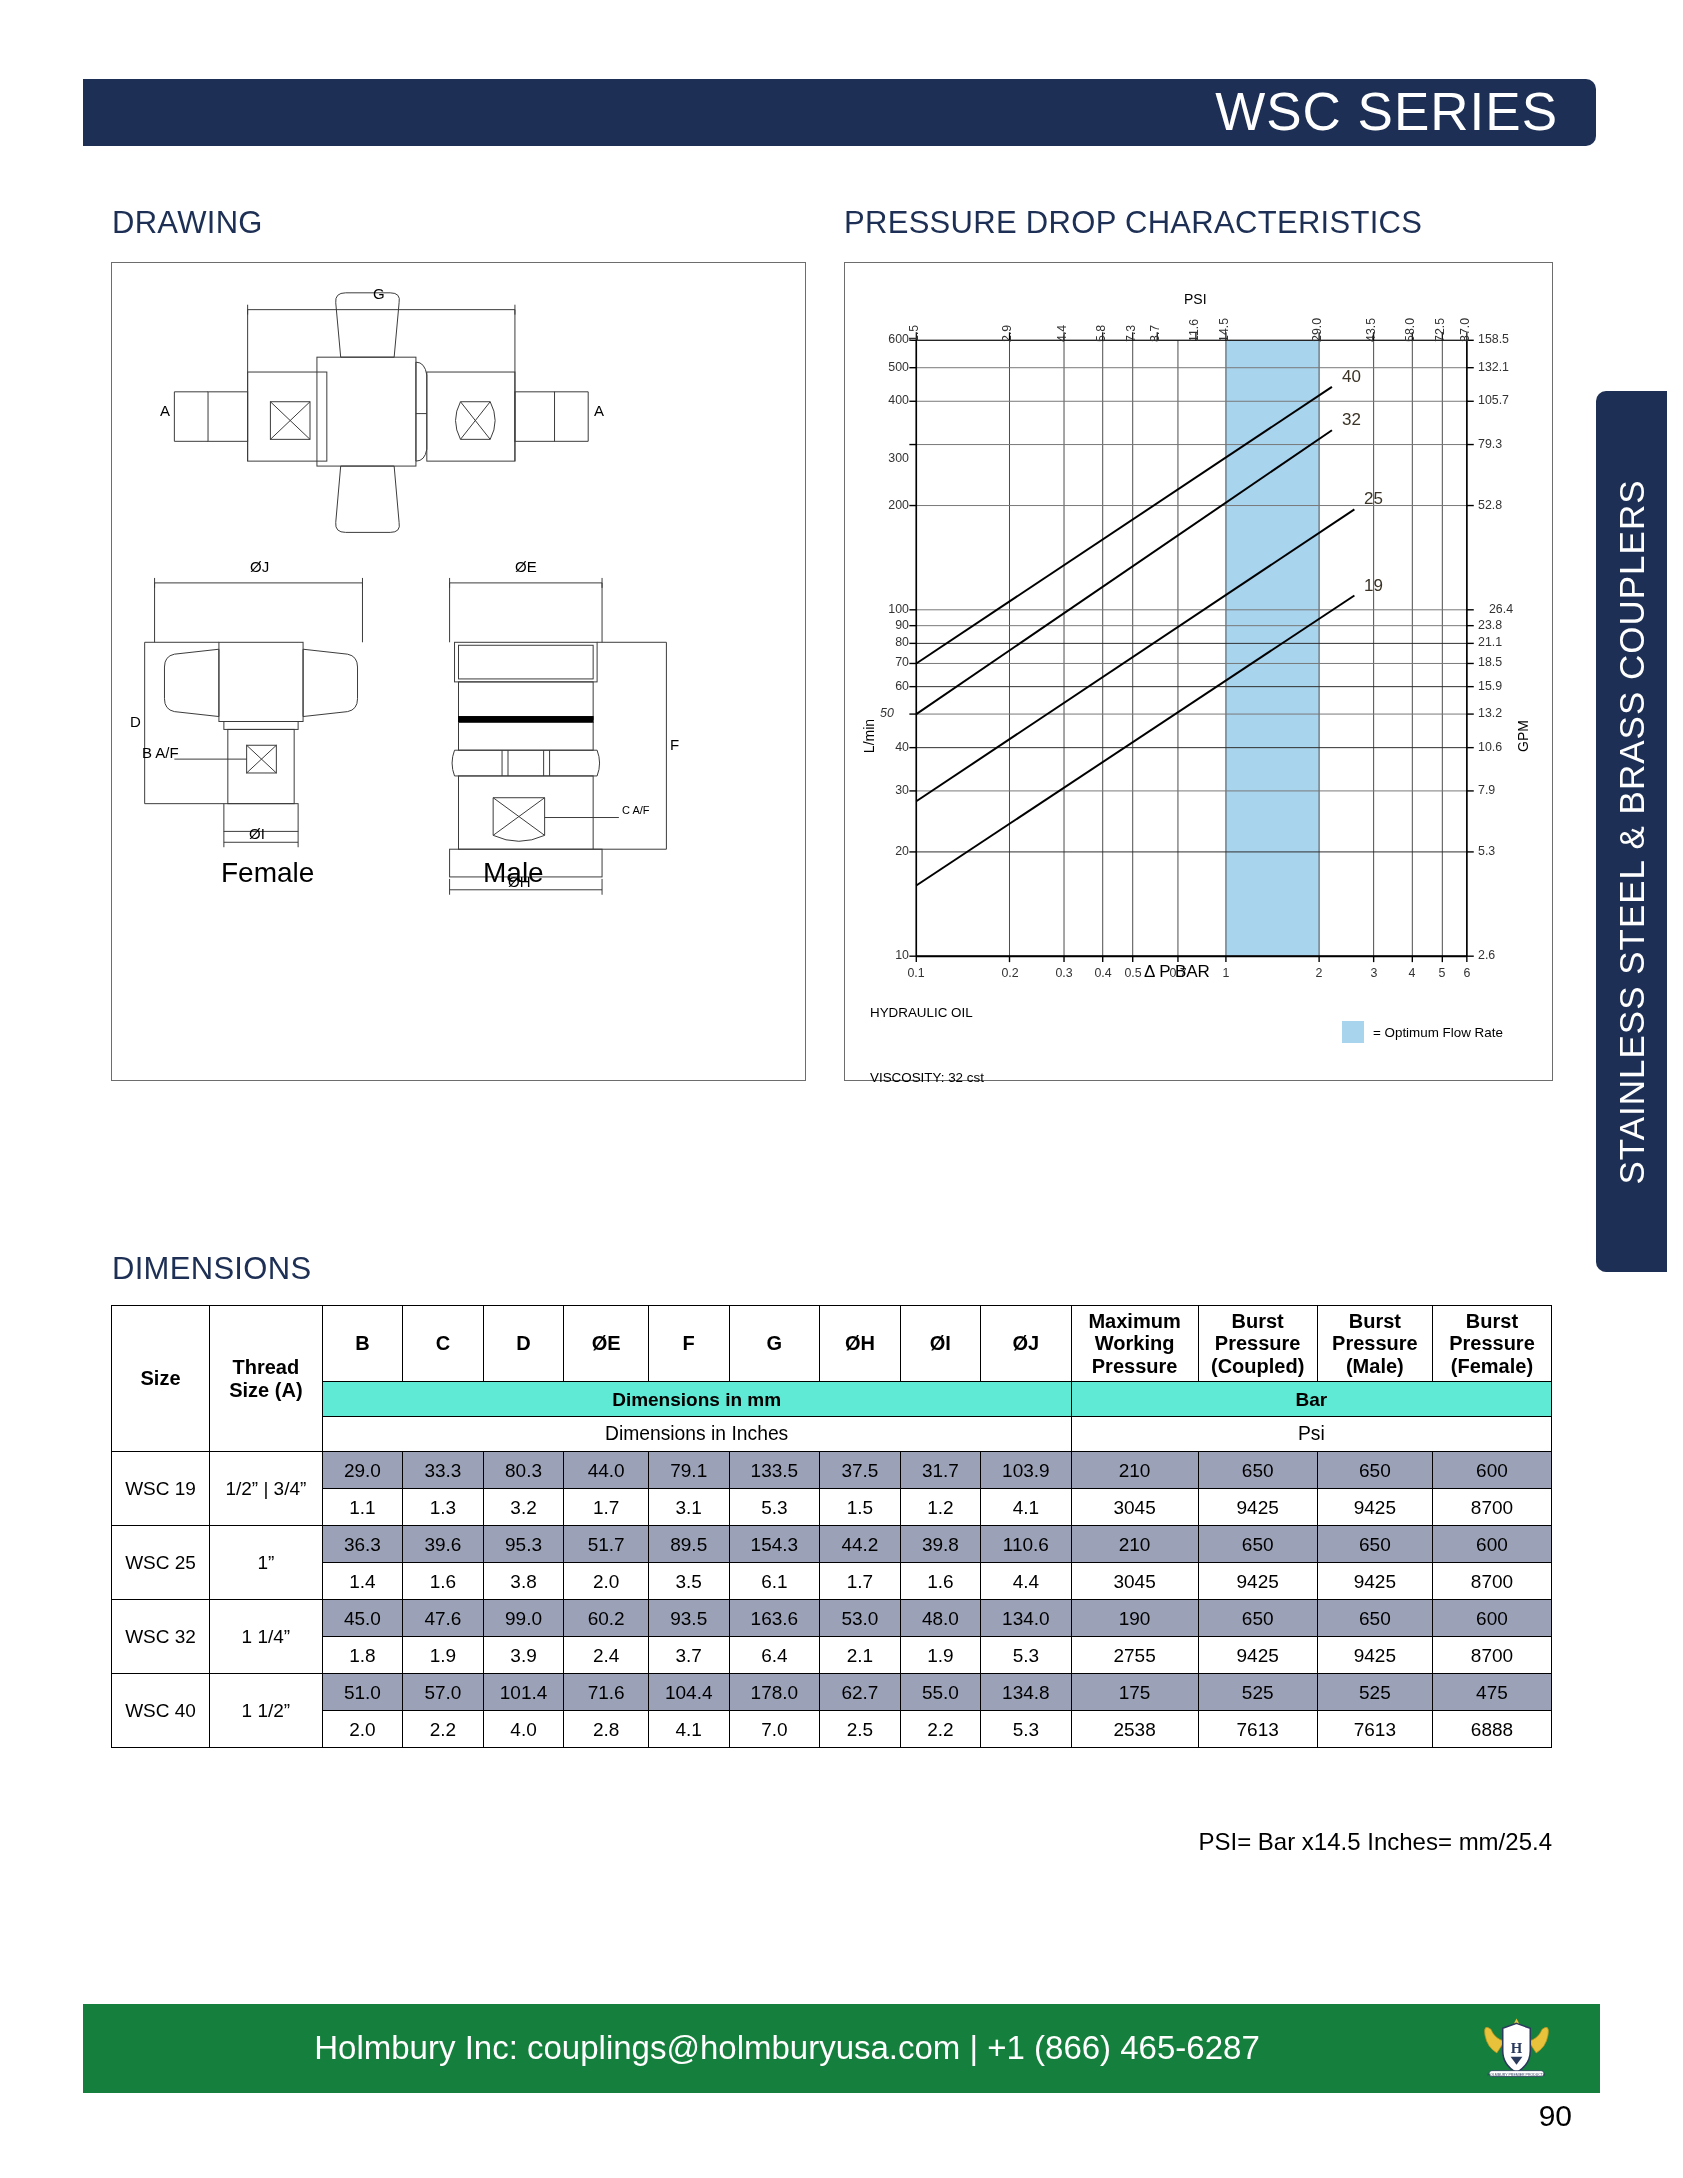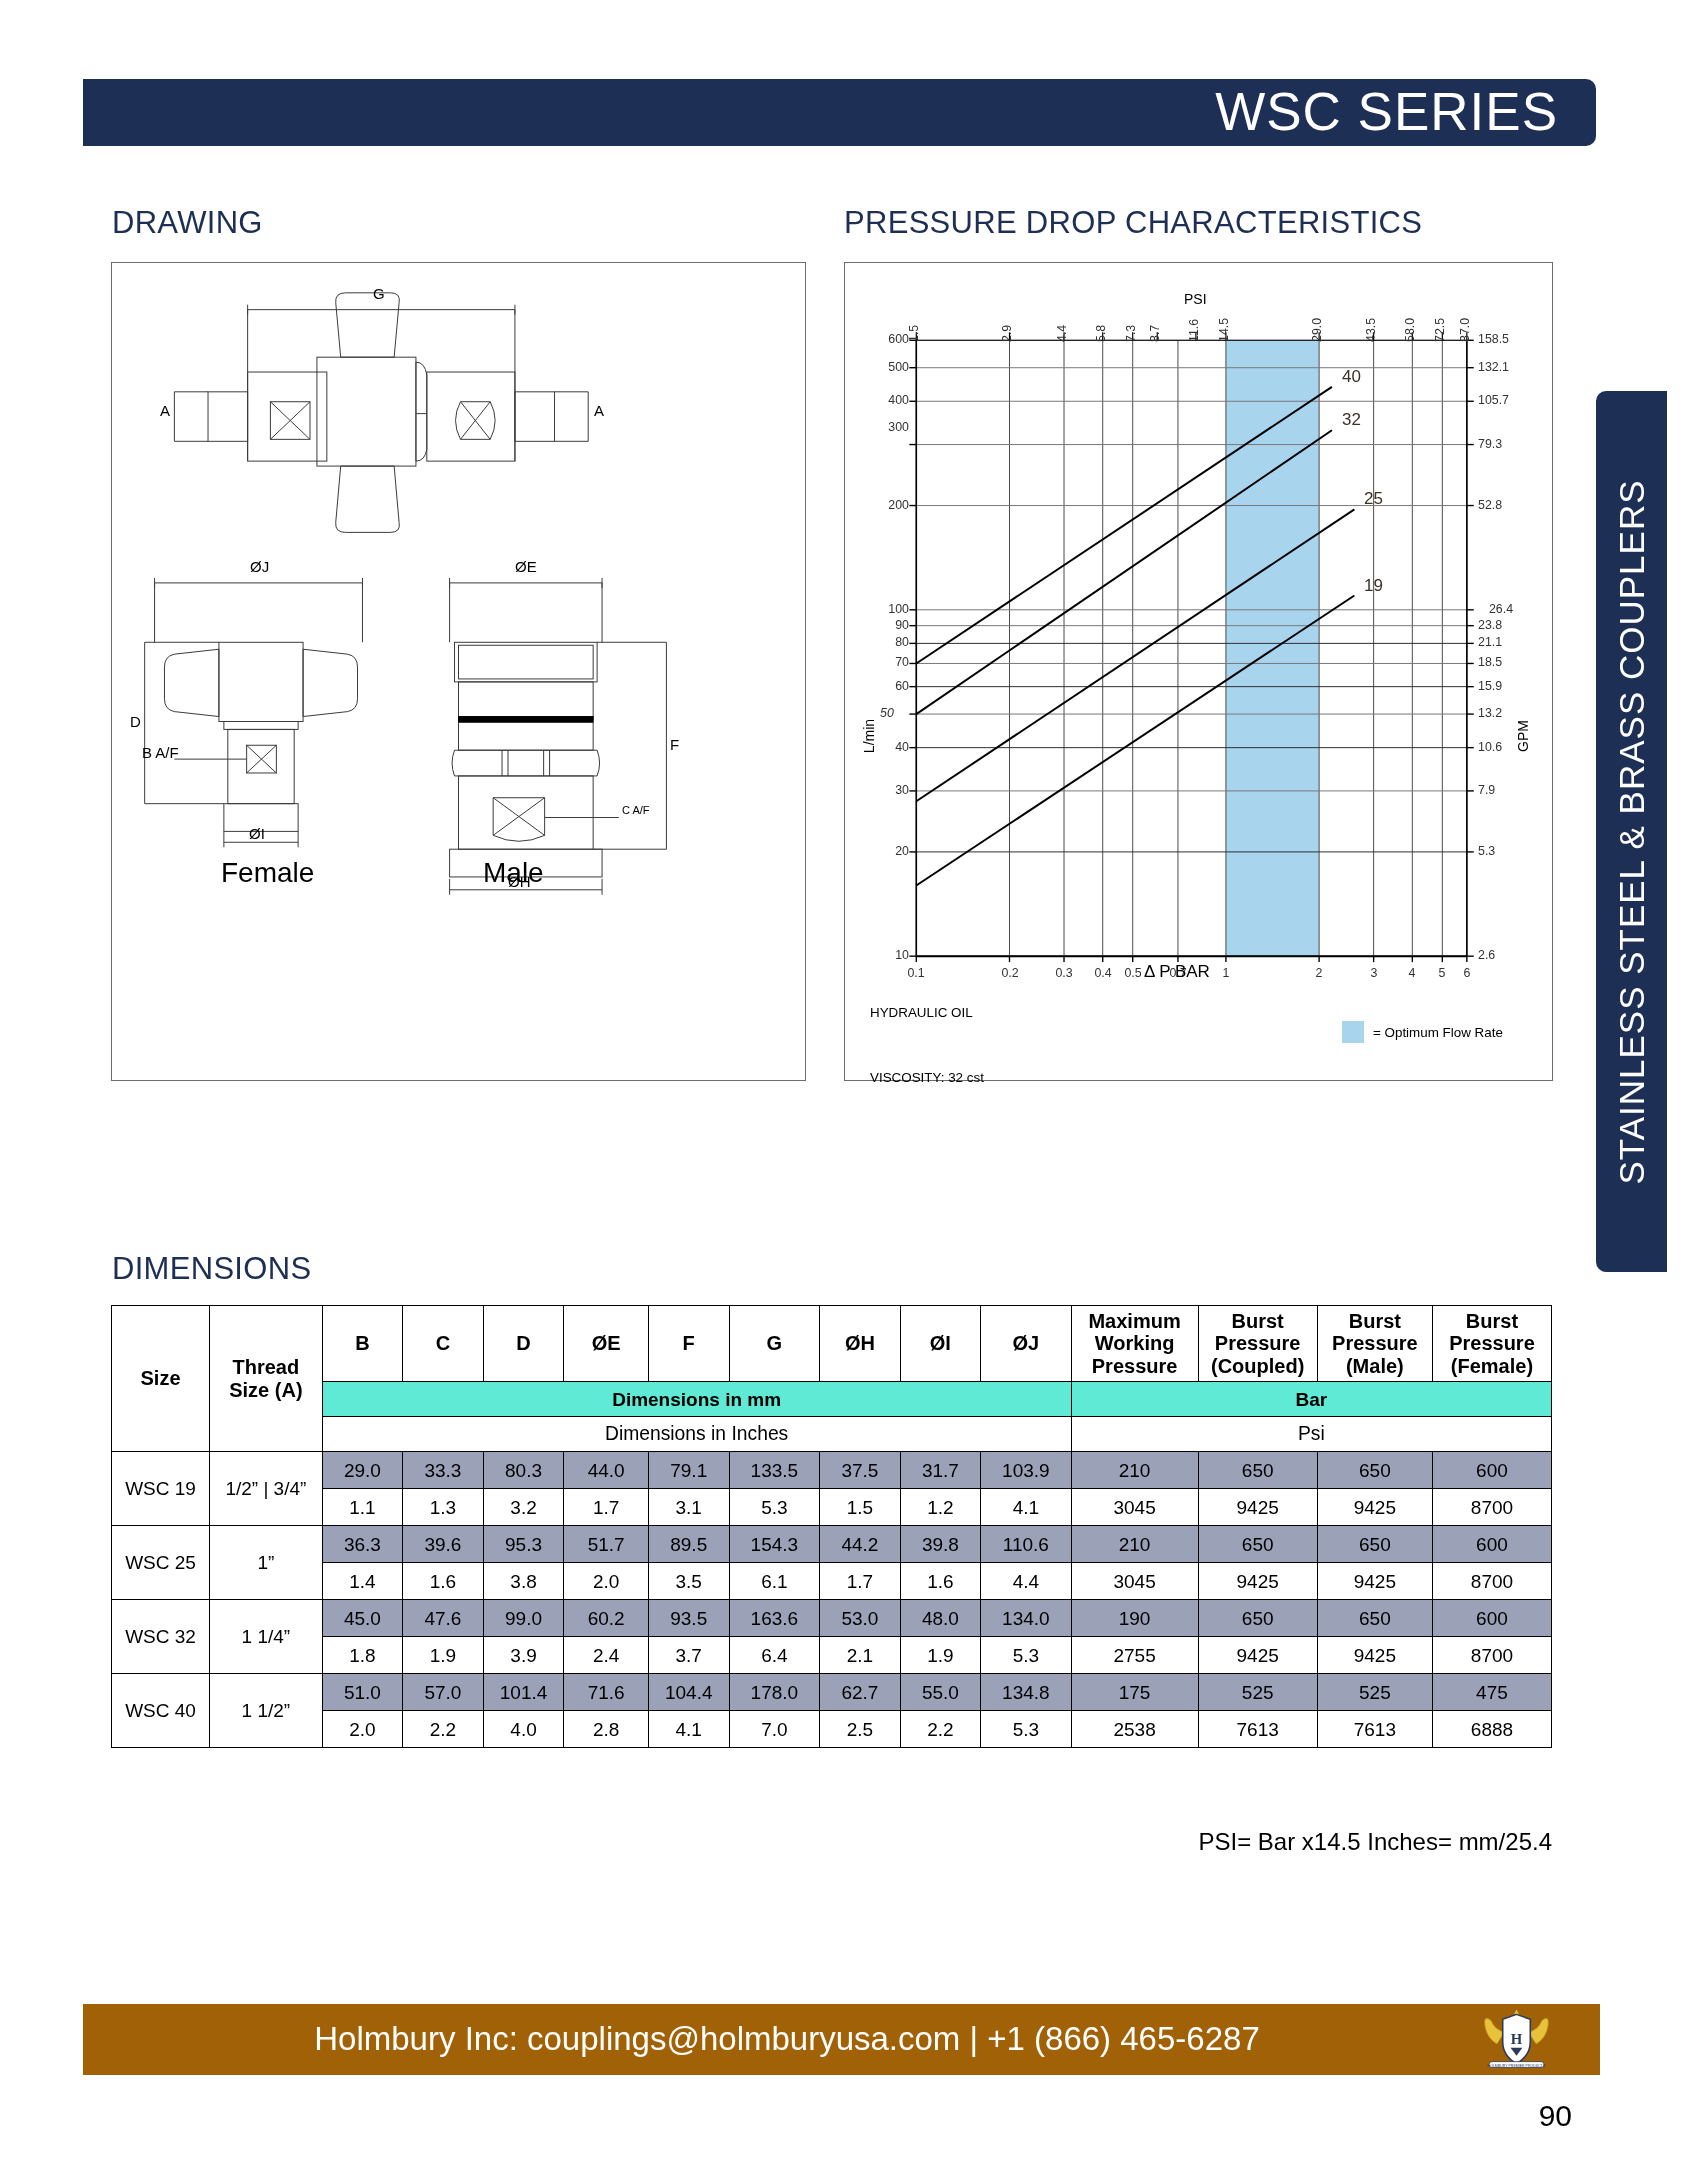--- a/index.html
+++ b/index.html
@@ -72,22 +72,22 @@
   td.unitrow{background:#5eead4;font-size:19.3px;font-weight:700;height:34px;}
   td.mm{background:#9ba2b8;height:36px;}
   td.inch{background:#ffffff;height:36px;}
   td.sizecell{font-size:21px;}
   td.threadcell{font-size:21px;}
   .tbl-note{
     position:absolute;right:131px;top:1828px;font-size:24px;white-space:nowrap;
   }
   
   .footer-band{
-    position:absolute;left:83px;top:2004px;width:1517px;height:71px;
-    background:#a16207;
+    position:absolute;left:83px;top:2004px;width:1517px;height:89px;
+    background:#15803d;
   }
   .footer-text{
     position:absolute;left:0;right:0;top:50%;transform:translateY(-52%);
     text-align:center;color:#fff;font-size:33px;white-space:nowrap;
     padding-right:109px;box-sizing:border-box;
   }
   .crest{position:absolute;right:38px;top:50%;transform:translateY(-50%);}
   .pagenum{
     position:absolute;right:111px;top:2099px;font-size:30px;color:#000;
   }
@@ -354,21 +354,21 @@
       <div class="ch-tick-rot" style="left: 356px; top: 65px;">11.6</div>
       <div class="ch-tick-rot" style="left: 386px; top: 65px;">14.5</div>
       <div class="ch-tick-rot" style="left: 479px; top: 65px;">29.0</div>
       <div class="ch-tick-rot" style="left: 533px; top: 65px;">43.5</div>
       <div class="ch-tick-rot" style="left: 572px; top: 65px;">58.0</div>
       <div class="ch-tick-rot" style="left: 602px; top: 65px;">72.5</div>
       <div class="ch-tick-rot" style="left: 627px; top: 65px;">87.0</div>
       <div class="ch-tick" style="left: 20px; top: 69px; width: 44px; text-align: right;">600</div>
       <div class="ch-tick" style="left: 20px; top: 97px; width: 44px; text-align: right;">500</div>
       <div class="ch-tick" style="left: 20px; top: 130px; width: 44px; text-align: right;">400</div>
-      <div class="ch-tick" style="left: 20px; top: 157px; width: 44px; text-align: right;">300</div>
+      <div class="ch-tick" style="left: 20px; top: 188px; width: 44px; text-align: right;">300</div>
       <div class="ch-tick" style="left: 20px; top: 235px; width: 44px; text-align: right;">200</div>
       <div class="ch-tick" style="left: 20px; top: 339px; width: 44px; text-align: right;">100</div>
       <div class="ch-tick" style="left: 20px; top: 355px; width: 44px; text-align: right;">90</div>
       <div class="ch-tick" style="left: 20px; top: 372px; width: 44px; text-align: right;">80</div>
       <div class="ch-tick" style="left: 20px; top: 392px; width: 44px; text-align: right;">70</div>
       <div class="ch-tick" style="left: 20px; top: 416px; width: 44px; text-align: right;">60</div>
       <div class="ch-tick" style="left: 20px; top: 443px; width: 44px; text-align: center; font-style: italic;">50</div>
       <div class="ch-tick" style="left: 20px; top: 477px; width: 44px; text-align: right;">40</div>
       <div class="ch-tick" style="left: 20px; top: 520px; width: 44px; text-align: right;">30</div>
       <div class="ch-tick" style="left: 20px; top: 581px; width: 44px; text-align: right;">20</div>

